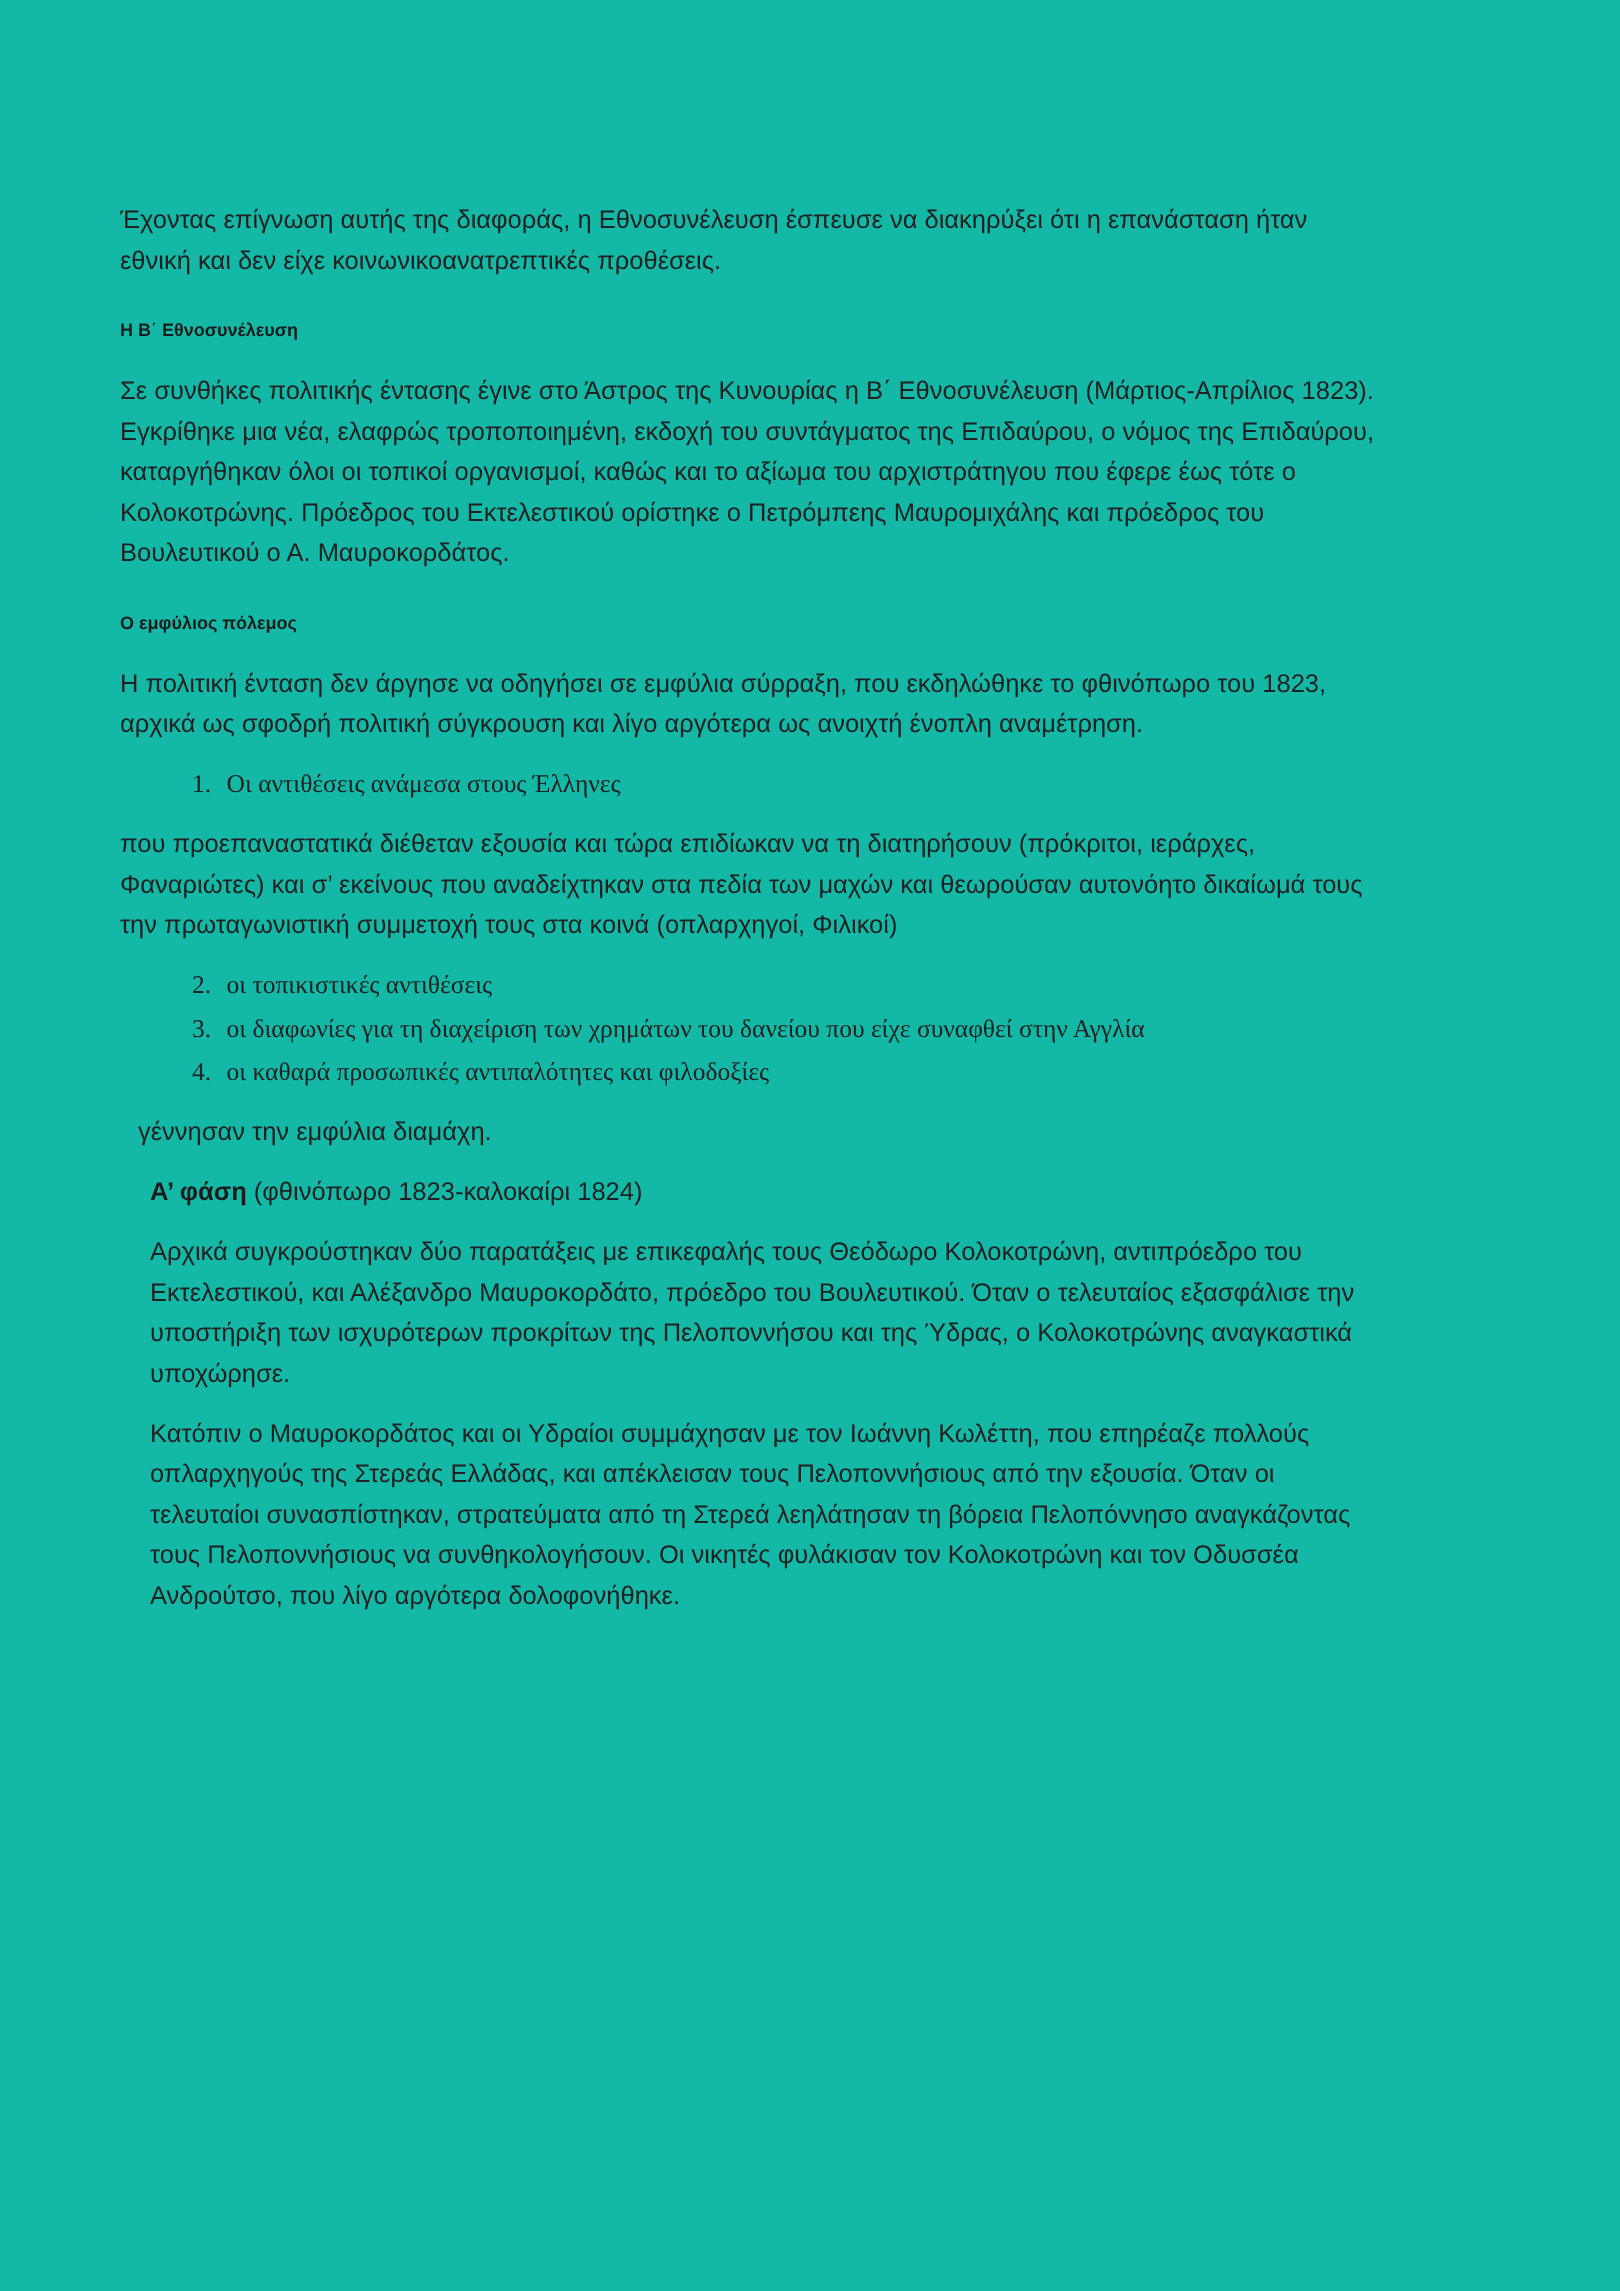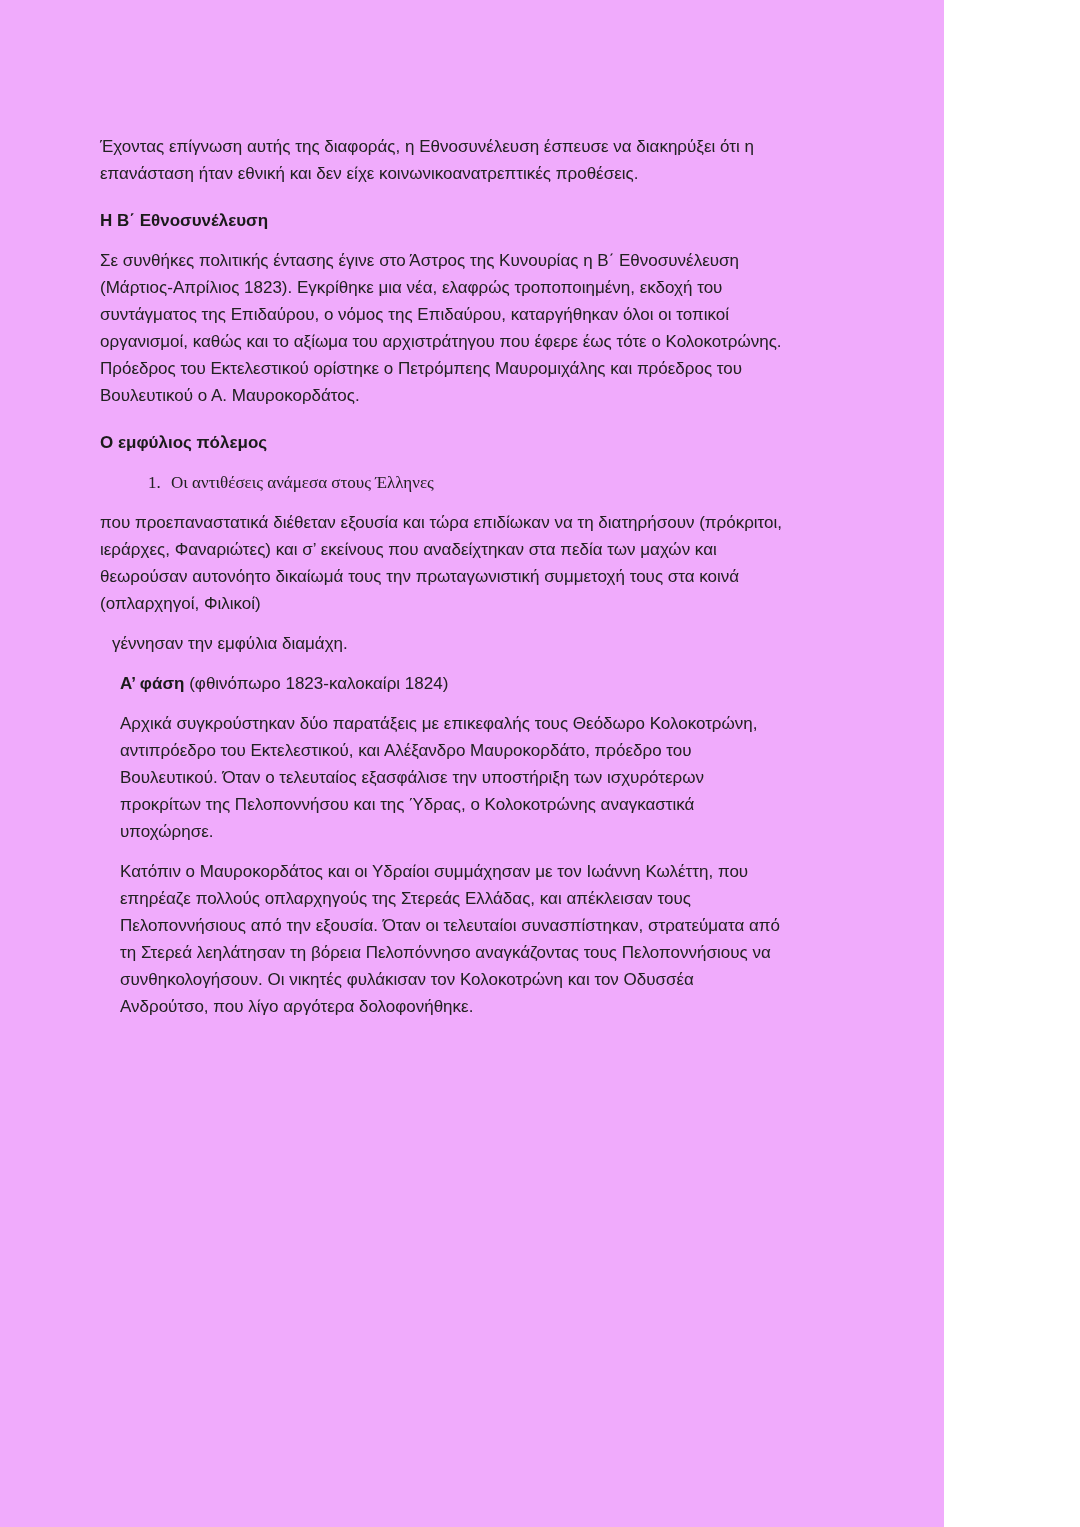--- a/index.html
+++ b/index.html
@@ -7,35 +7,35 @@
     padding: 0;
     background: #ffffff;
   }
   body {
     width: 1080px;
     min-height: 1527px;
     font-family: "Liberation Sans", "DejaVu Sans", sans-serif;
     color: #212121;
   }
   .page {
-    width: 944px;
+    width: 1080px;
     min-height: 1527px;
-    background: #f0abfc;
+    background: #14b8a6;
     box-sizing: border-box;
-    padding: 133px 158px 60px 100px;
+    padding: 133px 158px 60px 80px;
   }
   .doc {
     font-size: 17px;
     line-height: 27px;
   }
   .doc p {
     margin: 0 0 13px 0;
   }
   .doc h3 {
-    font-size: 17px;
+    font-size: 12px;
     line-height: 27px;
     margin: 20px 0 13px 0;
     font-weight: bold;
     color: #1b1b1b;
   }
   .doc ol {
     margin: 0 0 13px 0;
     padding-left: 65px;
     font-family: Liberation Serif, serif;
   }
@@ -62,28 +62,34 @@
 
     <p>Έχοντας επίγνωση αυτής της διαφοράς, η Εθνοσυνέλευση έσπευσε να διακηρύξει ότι η επανάσταση ήταν εθνική και δεν είχε κοινωνικοανατρεπτικές προθέσεις.</p>
 
 
     <h3>Η Β΄  Εθνοσυνέλευση</h3>
 
     <p>Σε συνθήκες πολιτικής έντασης έγινε στο Άστρος της Κυνουρίας η Β΄  Εθνοσυνέλευση (Μάρτιος-Απρίλιος 1823). Εγκρίθηκε μια νέα, ελαφρώς τροποποιημένη, εκδοχή του συντάγματος της Επιδαύρου, ο νόμος της Επιδαύρου, καταργήθηκαν όλοι οι τοπικοί οργανισμοί, καθώς και το αξίωμα του αρχιστράτηγου που έφερε έως τότε ο Κολοκοτρώνης. Πρόεδρος του Εκτελεστικού ορίστηκε ο Πετρόμπεης Μαυρομιχάλης και πρόεδρος του Βουλευτικού ο Α. Μαυροκορδάτος.</p>
 
     <h3>Ο εμφύλιος πόλεμος</h3>
 
+    <p>Η πολιτική ένταση δεν άργησε να οδηγήσει σε εμφύλια σύρραξη, που εκδηλώθηκε το φθινόπωρο του 1823, αρχικά ως σφοδρή πολιτική σύγκρουση και λίγο αργότερα ως ανοιχτή ένοπλη αναμέτρηση.</p>
 
 
     <ol start="1">
       <li>Οι αντιθέσεις ανάμεσα στους Έλληνες</li>
     </ol>
 
     <p>που προεπαναστατικά διέθεταν εξουσία και τώρα επιδίωκαν να τη διατηρήσουν (πρόκριτοι, ιεράρχες, Φαναριώτες) και σ’ εκείνους που αναδείχτηκαν στα πεδία των μαχών και θεωρούσαν αυτονόητο δικαίωμά τους την πρωταγωνιστική συμμετοχή τους στα κοινά (οπλαρχηγοί, Φιλικοί)</p>
 
+    <ol start="2">
+      <li>οι τοπικιστικές αντιθέσεις</li>
+      <li>οι διαφωνίες για τη διαχείριση των χρημάτων του δανείου που είχε συναφθεί στην Αγγλία</li>
+      <li>οι καθαρά προσωπικές αντιπαλότητες και φιλοδοξίες</li>
+    </ol>
 
     <p class="small-indent">γέννησαν την εμφύλια διαμάχη.</p>
 
     <div class="indent-block">
 
       <p class="inline-heading"><b>Α’ φάση</b><span> (φθινόπωρο 1823-καλοκαίρι 1824)</span></p>
 
       <p>Αρχικά συγκρούστηκαν δύο παρατάξεις με επικεφαλής τους Θεόδωρο Κολοκοτρώνη, αντιπρόεδρο του Εκτελεστικού, και Αλέξανδρο Μαυροκορδάτο, πρόεδρο του Βουλευτικού. Όταν ο τελευταίος εξασφάλισε την υποστήριξη των ισχυρότερων προκρίτων της Πελοποννήσου και της Ύδρας, ο Κολοκοτρώνης αναγκαστικά υποχώρησε.</p>
 
 

